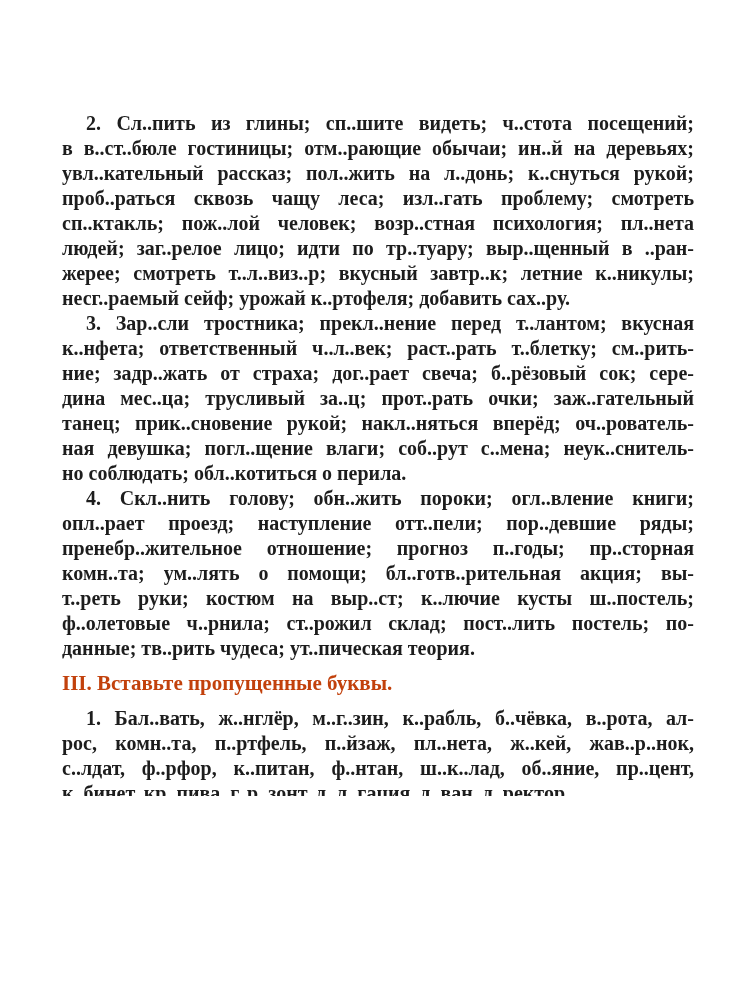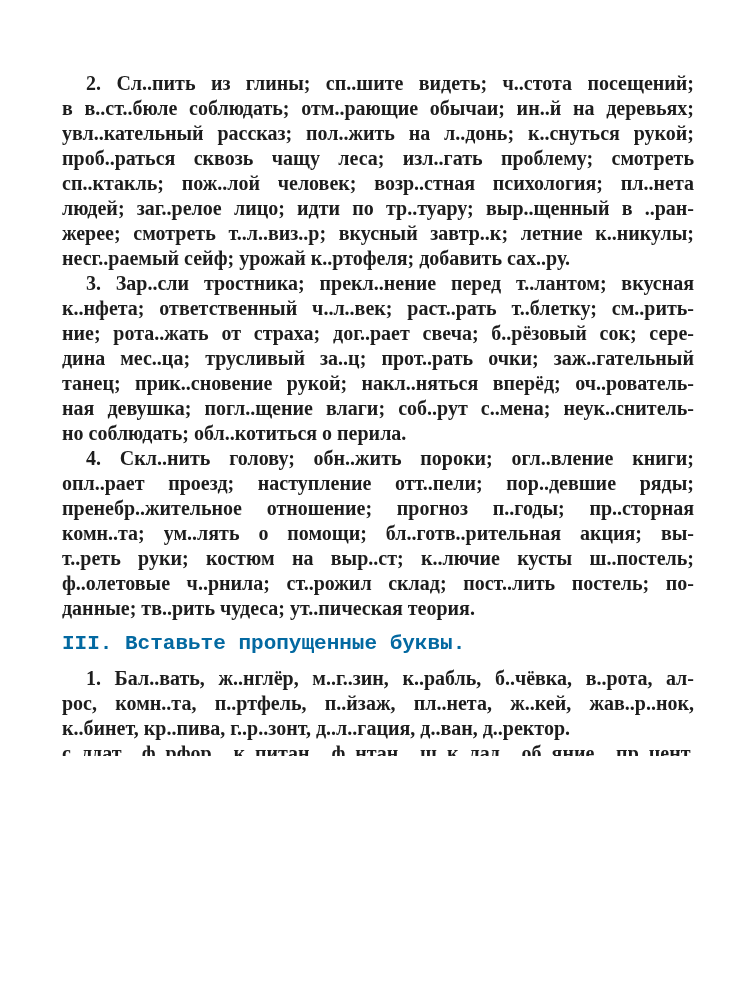--- a/index.html
+++ b/index.html
@@ -9,20 +9,21 @@
   }
   .page {
     position: relative;
     width: 756px;
     height: 756px;
     background: #ffffff;
     overflow: hidden;
     font-family: "Liberation Serif", "DejaVu Serif", serif;
     font-weight: bold;
     color: #1d1d1d;
+    margin-top: 40px;
   }
   .text-block {
     position: absolute;
     top: 71px;
     left: 62px;
     width: 632px;
     font-size: 20px;
     line-height: 25px;
   }
   .exercise { margin: 0; }
@@ -35,22 +36,21 @@
   .line.para-start { text-indent: 24px; }
   .line.para-end {
     text-align: left;
     text-align-last: left;
   }
   .section-heading {
     margin: 10px 0 10px 0;
     font-size: 21px;
     line-height: 25px;
     font-weight: bold;
-    color: #0369a1;
-    font-family: Liberation Mono, monospace;
+    color: #c2410c;
   }
   .page-number {
     position: absolute;
     top: 915px;
     left: 62px;
     width: 632px;
     text-align: center;
     font-size: 19px;
     font-weight: normal;
     color: #1d1d1d;
@@ -58,33 +58,33 @@
   }
 </style>
 </head>
 <body>
 
 <div class="page">
   <div class="text-block">
 
     <section class="exercise">
       <div class="line para-start">2. Сл..пить из глины; сп..шите видеть; ч..стота посещений;</div>
-      <div class="line">в в..ст..бюле соблюдать; отм..рающие обычаи; ин..й на деревьях;</div>
+      <div class="line">в в..ст..бюле гостиницы; отм..рающие обычаи; ин..й на деревьях;</div>
       <div class="line">увл..кательный рассказ; пол..жить на л..донь; к..снуться рукой;</div>
       <div class="line">проб..раться сквозь чащу леса; изл..гать проблему; смотреть</div>
       <div class="line">сп..ктакль; пож..лой человек; возр..стная психология; пл..нета</div>
       <div class="line">людей; заг..релое лицо; идти по тр..туару; выр..щенный в ..ран-</div>
       <div class="line">жерее; смотреть т..л..виз..р; вкусный завтр..к; летние к..никулы;</div>
       <div class="line para-end">несг..раемый сейф; урожай к..ртофеля; добавить сах..ру.</div>
     </section>
 
     <section class="exercise">
       <div class="line para-start">3. Зар..сли тростника; прекл..нение перед т..лантом; вкусная</div>
       <div class="line">к..нфета; ответственный ч..л..век; раст..рать т..блетку; см..рить-</div>
-      <div class="line">ние; рота..жать от страха; дог..рает свеча; б..рёзовый сок; сере-</div>
+      <div class="line">ние; задр..жать от страха; дог..рает свеча; б..рёзовый сок; сере-</div>
       <div class="line">дина мес..ца; трусливый за..ц; прот..рать очки; заж..гательный</div>
       <div class="line">танец; прик..сновение рукой; накл..няться вперёд; оч..рователь-</div>
       <div class="line">ная девушка; погл..щение влаги; соб..рут с..мена; неук..снитель-</div>
       <div class="line para-end">но соблюдать; обл..котиться о перила.</div>
     </section>
 
     <section class="exercise">
       <div class="line para-start">4. Скл..нить голову; обн..жить пороки; огл..вление книги;</div>
       <div class="line">опл..рает проезд; наступление отт..пели; пор..девшие ряды;</div>
       <div class="line">пренебр..жительное отношение; прогноз п..годы; пр..сторная</div>
@@ -92,22 +92,22 @@
       <div class="line">т..реть руки; костюм на выр..ст; к..лючие кусты ш..постель;</div>
       <div class="line">ф..олетовые ч..рнила; ст..рожил склад; пост..лить постель; по-</div>
       <div class="line para-end">данные; тв..рить чудеса; ут..пическая теория.</div>
     </section>
 
     <h2 class="section-heading">III. Вставьте пропущенные буквы.</h2>
 
     <section class="exercise">
       <div class="line para-start">1. Бал..вать, ж..нглёр, м..г..зин, к..рабль, б..чёвка, в..рота, ал-</div>
       <div class="line">рос, комн..та, п..ртфель, п..йзаж, пл..нета, ж..кей, жав..р..нок,</div>
+      <div class="line">с..лдат, ф..рфор, к..питан, ф..нтан, ш..к..лад, об..яние, пр..цент,</div>
       <div class="line para-end">к..бинет, кр..пива, г..р..зонт, д..л..гация, д..ван, д..ректор.</div>
-      <div class="line">с..лдат, ф..рфор, к..питан, ф..нтан, ш..к..лад, об..яние, пр..цент,</div>
     </section>
 
     <section class="exercise">
       <div class="line para-start">2. К..ридор, пл..тень, п..р..ш..т, ..ранжевый, г..зета, б..седа,</div>
     </section>
 
   </div>
 
   <div class="page-number">5</div>
 </div>

